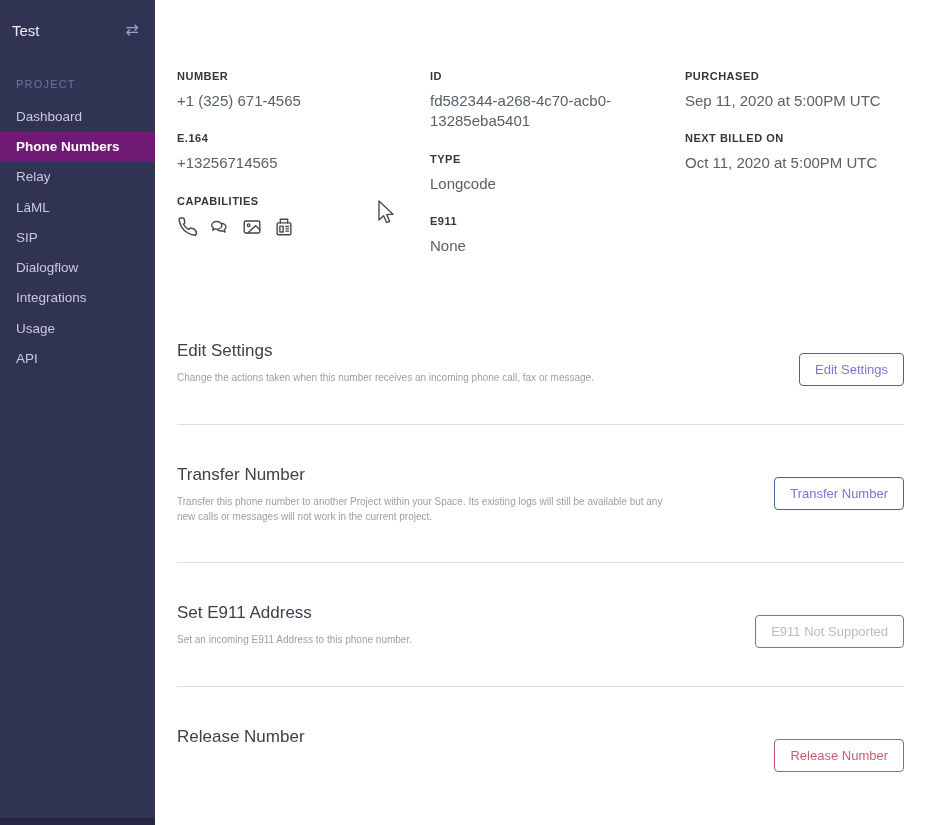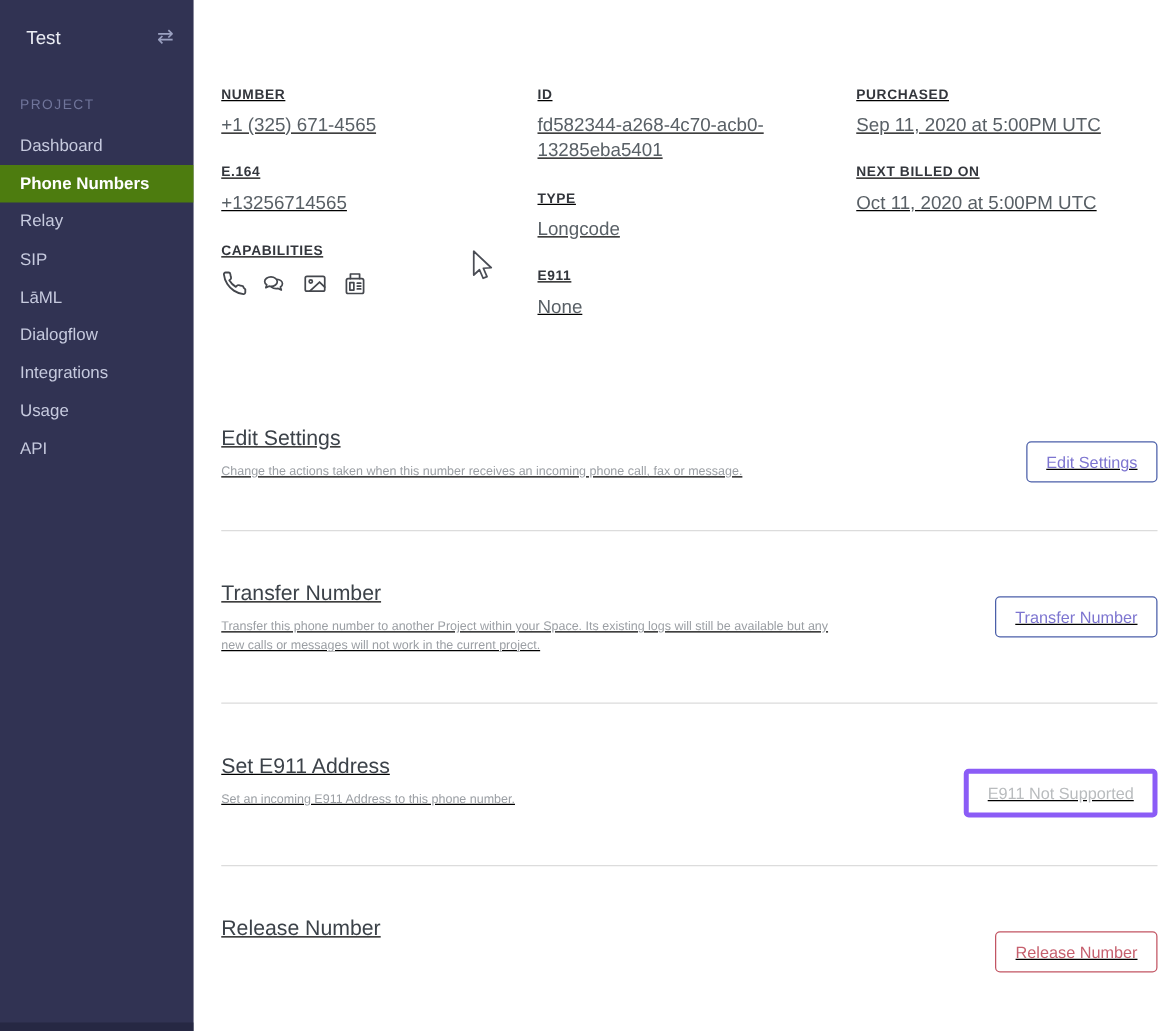--- a/index.html
+++ b/index.html
@@ -15,50 +15,50 @@
   
   .sidebar {
     width:155px; min-width:155px; height:825px;
     background:#313353;
     color:#c6cade;
     display:flex; flex-direction:column;
     position:relative;
   }
   .sidebar-header {
     display:flex; align-items:center; justify-content:space-between;
-    padding:16px 16px 0 21px;
+    padding:16px 16px 0 0;
     height:44px;
+    margin-left:12px;
   }
   .project-name { color:#eceef5; font-size:15px; }
   .switcher { color:#9aa0c0; font-size:16px; cursor:pointer; line-height:1; }
   .nav-section { margin-top:34px; }
   .nav-section.space { margin-top:30px; }
   .nav-label {
     font-size:11px; letter-spacing:1.2px; color:#70759b;
     padding:0 16px; margin-bottom:12px;
   }
   .nav-item {
     font-size:13.5px; color:#c6cade;
     padding:6px 16px; cursor:pointer;
     line-height:1.35;
   }
   .nav-item.active {
-    background:#4d7c0f; color:#ffffff; font-weight:bold;
+    background:#701a75; color:#ffffff; font-weight:bold;
   }
   .sidebar-footer {
     position:absolute; bottom:0; left:0;
     width:155px; height:7px; background:#262843;
   }
 
   
   .main {
     flex:1; background:#ffffff;
-    padding:70px 5px 0 22px;
+    padding:70px 27px 0 22px;
     position:relative;
-    text-decoration:underline;
   }
   .details { display:flex; }
   .detail-col-1 { width:253px; }
   .detail-col-2 { width:255px; }
   .detail-col-3 { flex:1; }
   .field { margin-bottom:21px; }
   .field-label {
     font-size:11px; font-weight:bold; color:#33363c;
     letter-spacing:.5px; margin-bottom:9px;
   }
@@ -86,21 +86,21 @@
   .section-desc {
     font-size:10px; color:#9b9fa4; line-height:1.45;
   }
   .btn {
     background:#ffffff; border-radius:4px;
     font-size:13px; font-family:"Liberation Sans", sans-serif;
     padding:8px 15px; margin-top:12px; cursor:pointer;
     white-space:nowrap;
   }
   .btn.primary  { border:1px solid #4b5fa9; color:#7d75d0; }
-  .btn.disabled { border:4px solid #8b5cf6; color:#b9bcbe; cursor:default; }
+  .btn.disabled { border:1px solid #8b5cf6; color:#b9bcbe; cursor:default; }
   .btn.danger   { border:1px solid #c25563; color:#c6606e; }
 
   
   .cursor { position:absolute; left:376px; top:200px; width:20px; height:26px; pointer-events:none; }
 </style>
 </head>
 <body>
 
 <div class="app">
 
@@ -108,22 +108,22 @@
     <div class="sidebar-header">
       <span class="project-name">Test</span>
       <span class="switcher">⇄</span>
     </div>
 
     <nav class="nav-section">
       <div class="nav-label">PROJECT</div>
       <div class="nav-item">Dashboard</div>
       <div class="nav-item active">Phone Numbers</div>
       <div class="nav-item">Relay</div>
+      <div class="nav-item">LāML</div>
       <div class="nav-item">SIP</div>
-      <div class="nav-item">LāML</div>
       <div class="nav-item">Dialogflow</div>
       <div class="nav-item">Integrations</div>
       <div class="nav-item">Usage</div>
       <div class="nav-item">API</div>
     </nav>
 
 
     <div class="sidebar-footer"></div>
   </aside>
 

